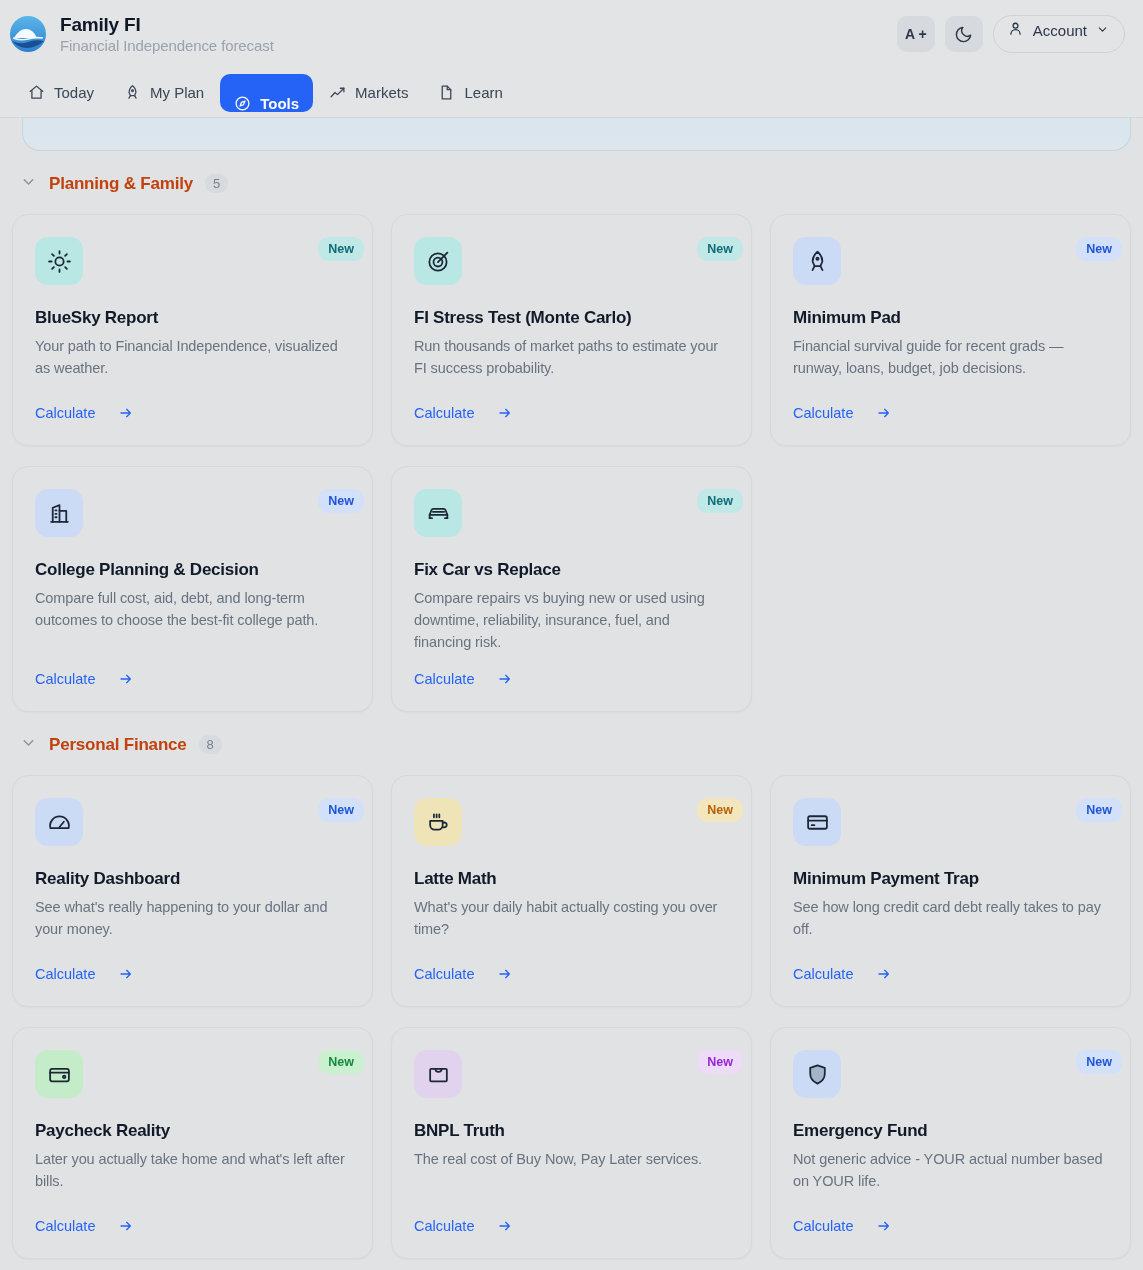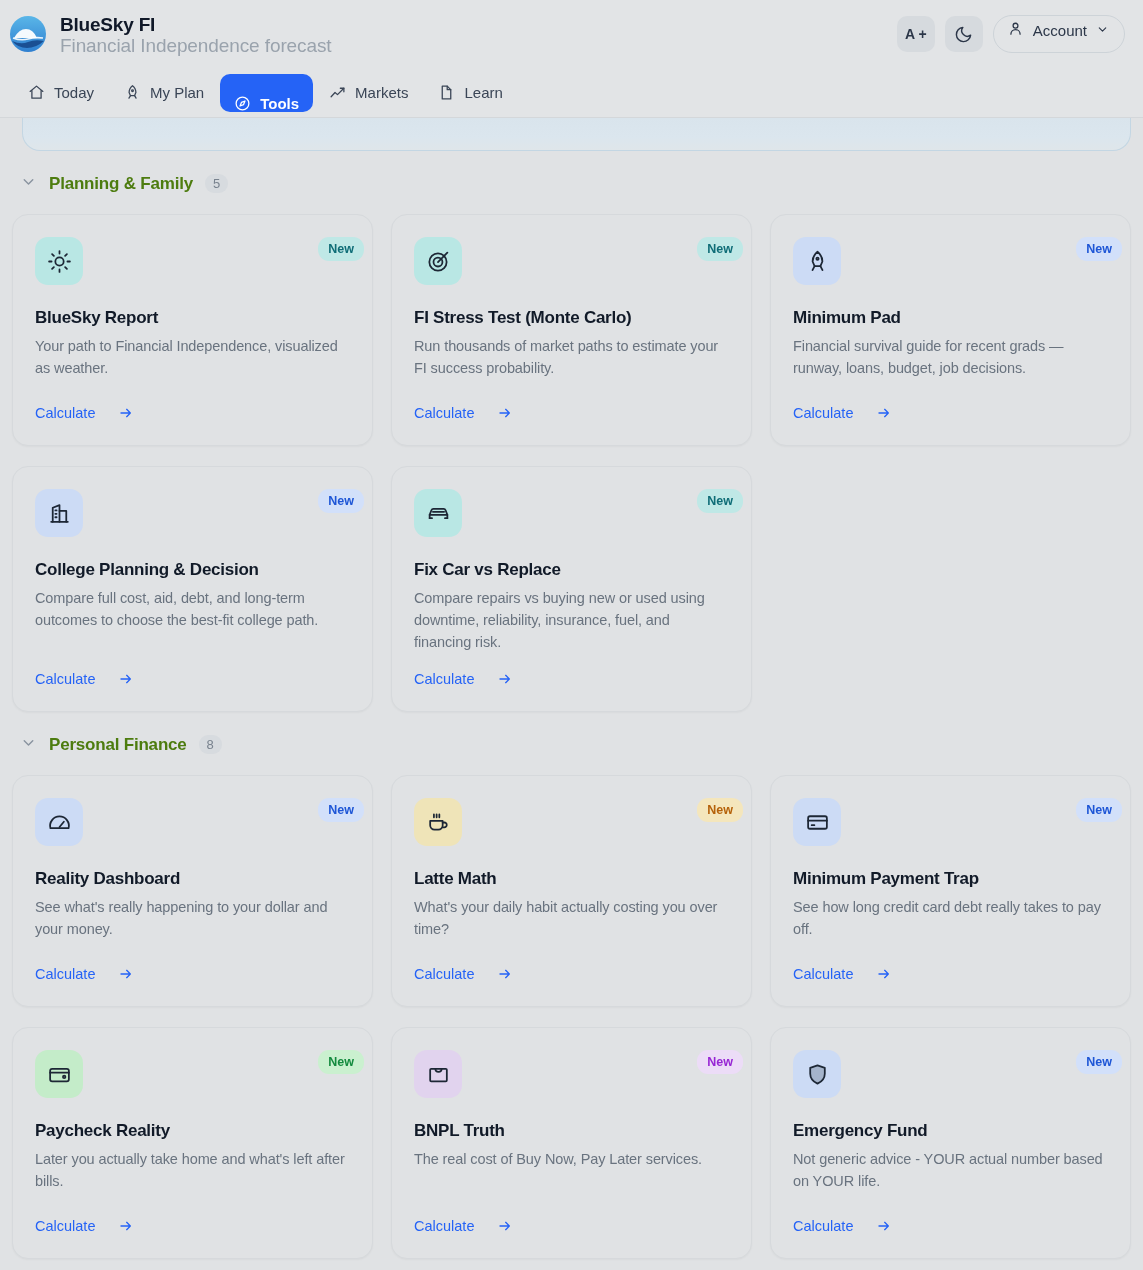--- a/index.html
+++ b/index.html
@@ -22,21 +22,21 @@
     background: #e2e4e6;
   }
   .brand { display: flex; align-items: center; gap: 12px; }
   .logo-wrap { width: 40px; height: 40px; flex: 0 0 40px; }
   .logo-wrap svg { display: block; width: 40px; height: 40px; }
   .brand-text { display: flex; flex-direction: column; justify-content: center; gap: 2px; }
   .brand-title {
     font-size: 19px; font-weight: 700; color: #101828; letter-spacing: -0.2px;
     line-height: 22px;
   }
-  .brand-sub { font-size: 19px; color: #9aa3ad; line-height: 16px; letter-spacing: -0.1px; }
+  .brand-sub { font-size: 15px; color: #9aa3ad; line-height: 16px; letter-spacing: -0.1px; }
 
   .header-right {
     margin-left: auto;
     display: flex;
     align-items: center;
     gap: 10px;
   }
   .icon-btn {
     width: 38px; height: 36px;
     border-radius: 10px;
@@ -102,21 +102,21 @@
 
   .section { margin-top: 22px; }
   .section-head {
     display: flex; align-items: center; gap: 12px;
     padding-left: 8px;
     margin-bottom: 20px;
     cursor: pointer;
   }
   .chev { color: #8a94a0; display: block; }
   .section-title {
-    font-size: 17px; font-weight: 700; color: #4d7c0f; letter-spacing: -0.2px;
+    font-size: 17px; font-weight: 700; color: #c2410c; letter-spacing: -0.2px;
   }
   .section-count {
     font-size: 13px; color: #78828e;
     background: #d7dbdf;
     border-radius: 9px;
     padding: 2px 8px;
     line-height: 15px;
   }
 
   .grid {
@@ -196,21 +196,21 @@
               <stop offset="1" stop-color="#2f7fd0"></stop>
           </linearGradient>
         </defs>
         <circle cx="20" cy="20" r="18" fill="url(#lg)"></circle>
         <path d="M6 24 q5-9 12-9 t11 9 z" fill="#ffffff" opacity=".95"></path>
         <path d="M4 27 q9 4 16 1 t16 -1 q-8 7 -17 7 t-15 -7z" fill="#1a4f93"></path>
         <path d="M5 24 q8 3 15 1 t15 -1" stroke="#ffffff" stroke-width="1.6" fill="none" opacity=".9"></path>
       </svg>
     </span>
     <div class="brand-text">
-      <div class="brand-title">BlueSky FI</div>
+      <div class="brand-title">Family FI</div>
       <div class="brand-sub">Financial Independence forecast</div>
     </div>
   </div>
 
   <div class="header-right">
     <button class="icon-btn">A +</button>
     <button class="icon-btn">
       <span>
         <svg width="19" height="19" viewBox="0 0 24 24" fill="none" stroke="currentColor" stroke-width="1.8" stroke-linecap="round" stroke-linejoin="round">
           <path d="M21 12.8A9 9 0 1111.2 3a7 7 0 009.8 9.8z"></path>

